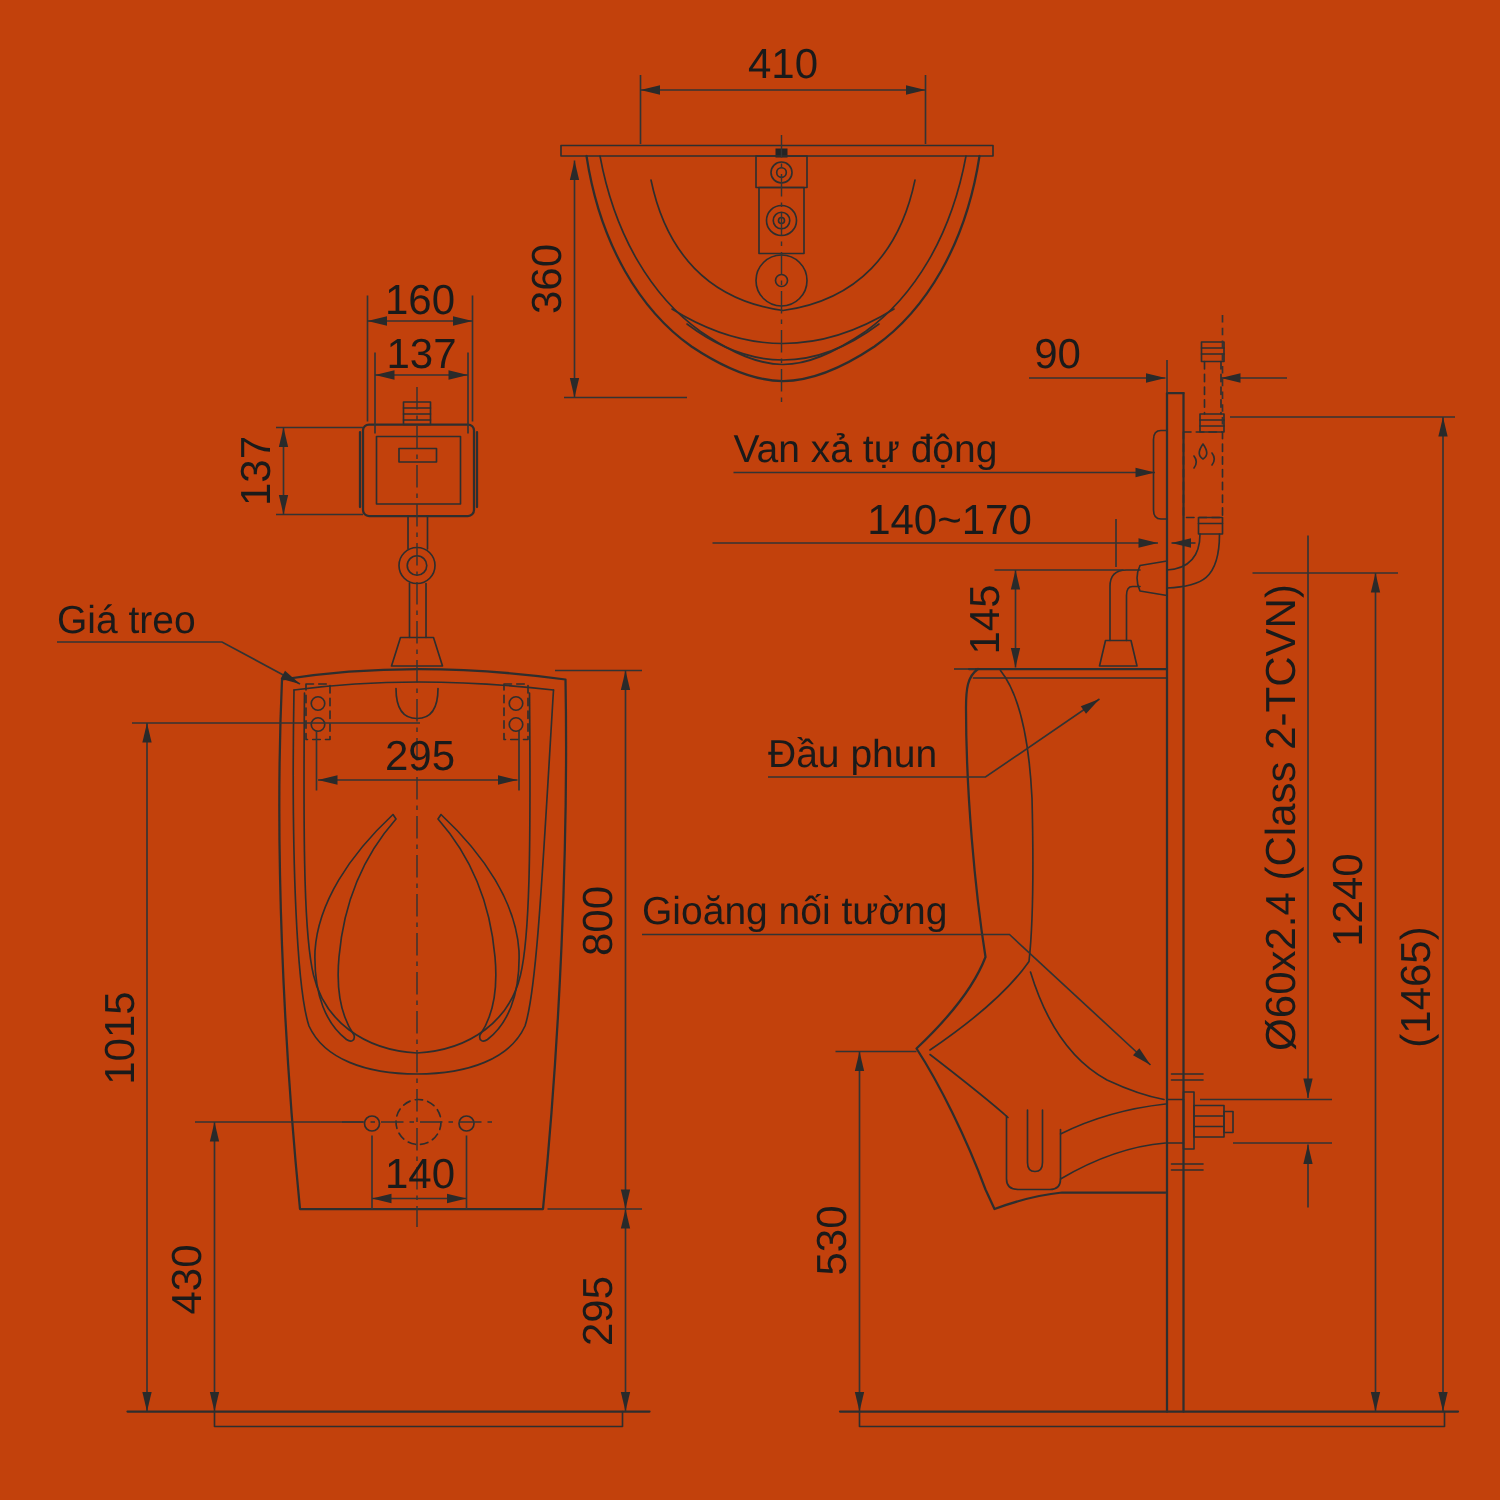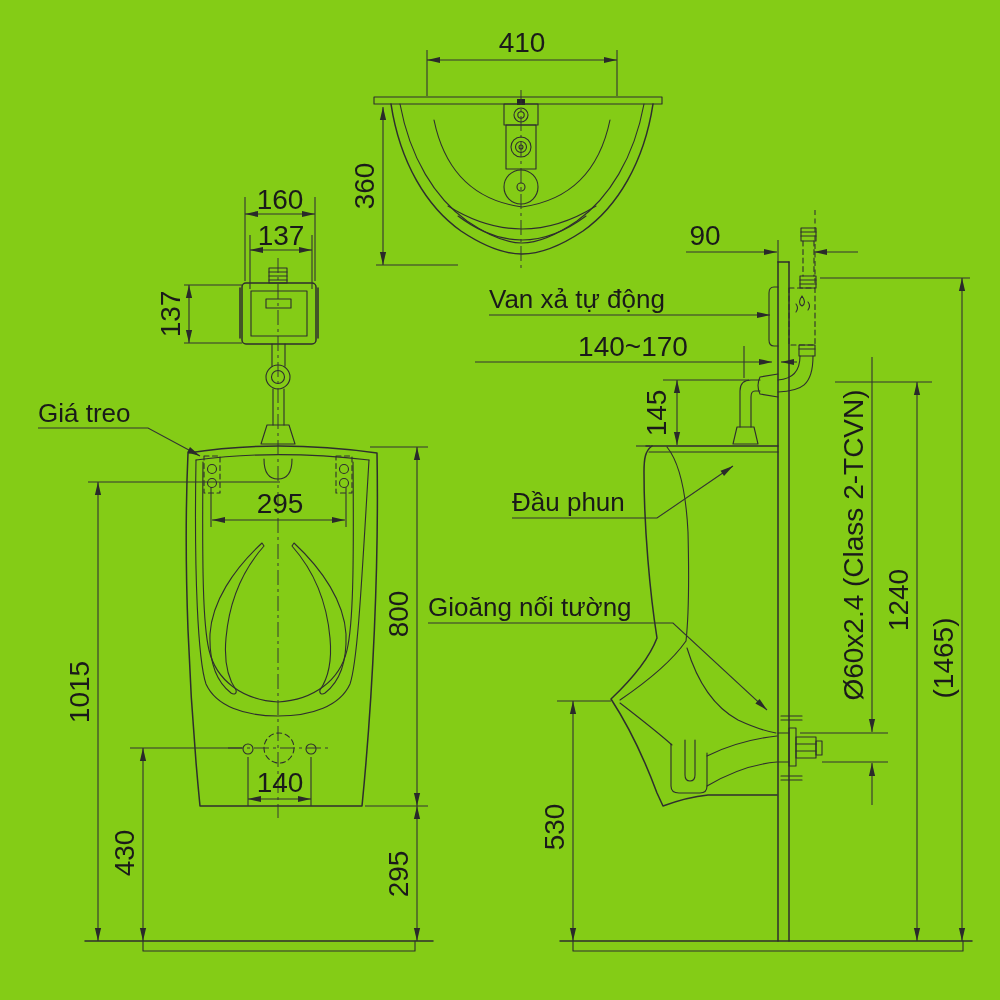--- a/index.html
+++ b/index.html
@@ -1,16 +1,16 @@
 <!DOCTYPE html>
 <html><head>
 <meta charset="utf-8">
 <style>
   html,body{margin:0;padding:0;background:#ffffff;}
-  .stage{width:1000px;height:1000px;position:relative;background:#84cc16;}
+  .stage{width:1000px;height:1000px;position:relative;background:#c2410c;}
   svg{display:block;}
   .oline{fill:none;stroke:#2e2e2e;stroke-width:1.5;stroke-linecap:round;stroke-linejoin:round;}
   .tline{fill:none;stroke:#2e2e2e;stroke-width:1.1;stroke-linecap:round;stroke-linejoin:round;}
   .dim{fill:none;stroke:#333;stroke-width:1.1;}
   .dash{stroke-dasharray:5 3.5;}
   .dashdot{stroke-dasharray:15 4 3 4;stroke-width:0.95;}
   .num{font-family:"Liberation Sans",sans-serif;font-size:28px;fill:#1a1a1a;}
   .lbl{font-family:"Liberation Sans",sans-serif;font-size:26px;fill:#1a1a1a;}
   .mid{text-anchor:middle;}
 </style>

